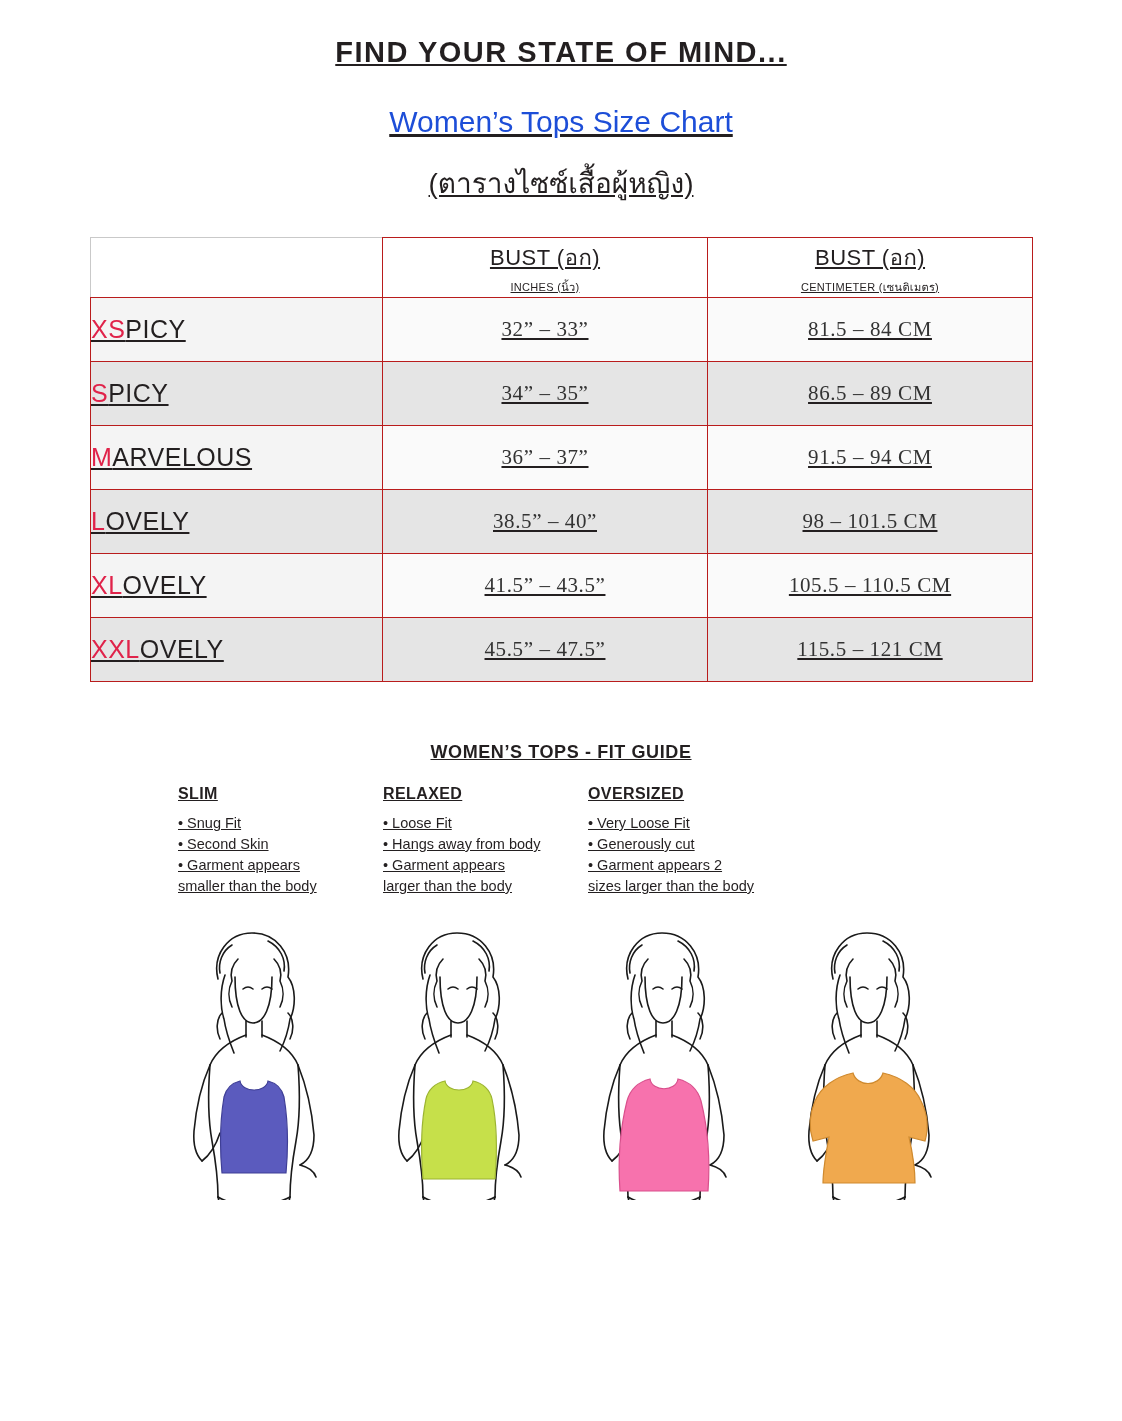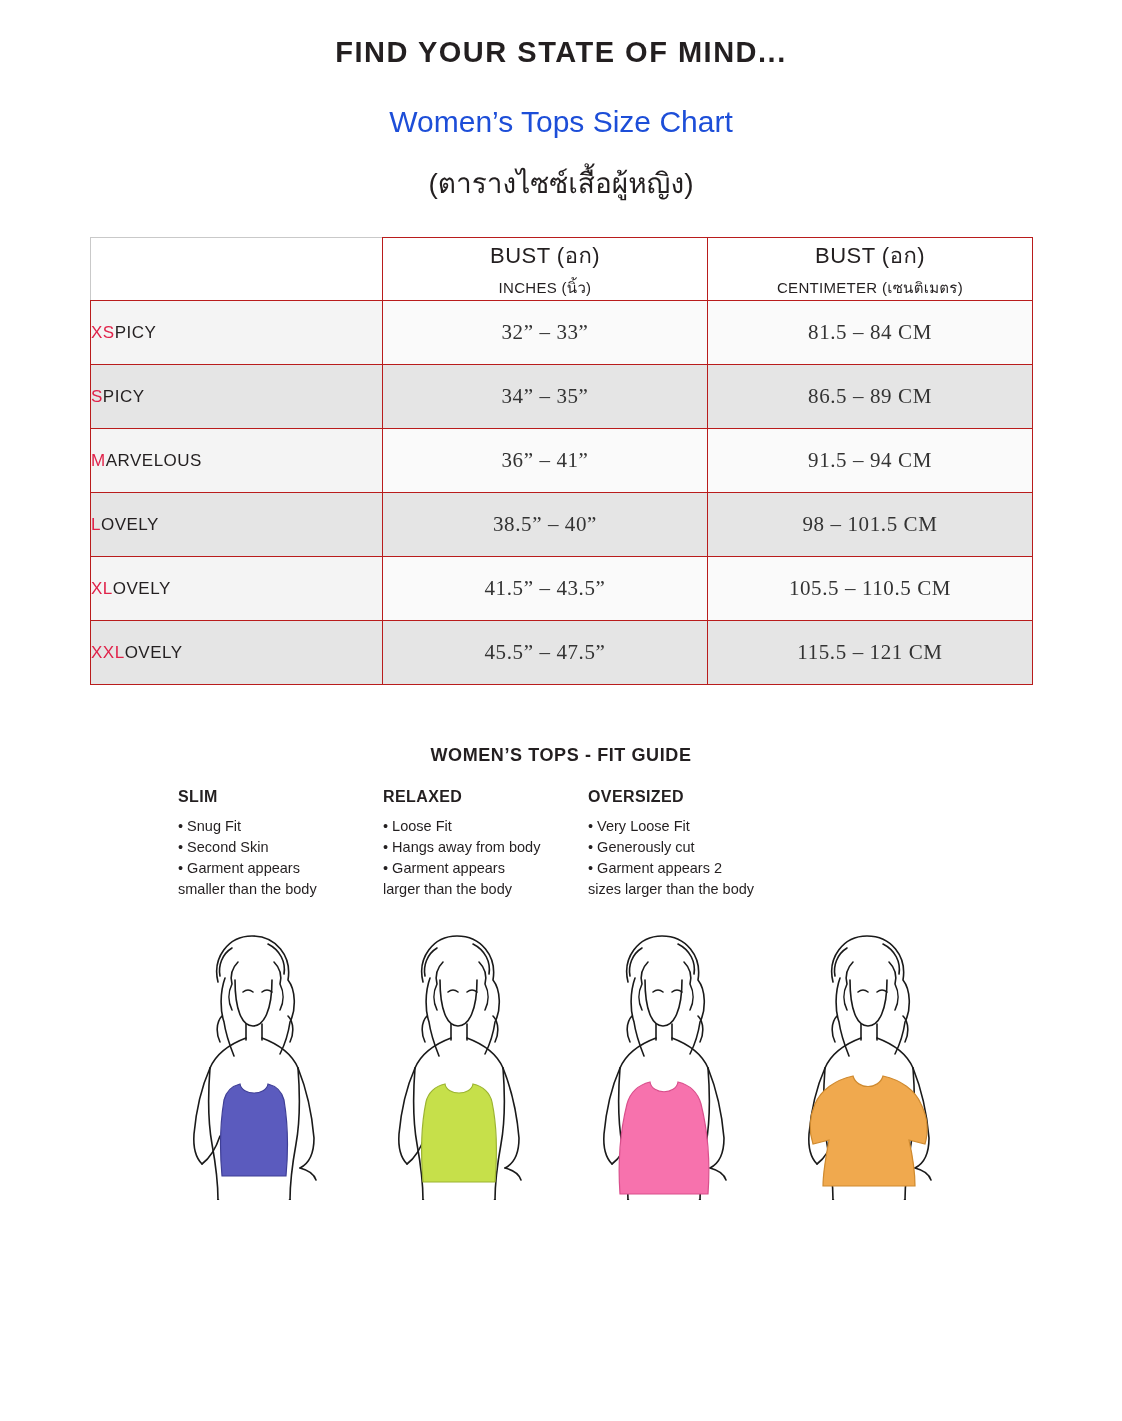--- a/index.html
+++ b/index.html
@@ -3,21 +3,21 @@
 <meta charset="utf-8">
 <style>
   * { box-sizing: border-box; }
   html, body {
     margin: 0; padding: 0;
     width: 1122px; height: 1421px;
     background: #ffffff;
     font-family: "Liberation Sans", sans-serif;
     color: #231f20;
   }
-  .page { position: relative; width: 1122px; height: 1200px; overflow: hidden; }
+  .page { position: relative; width: 1122px; height: 1200px; overflow: hidden; text-decoration: underline; }
 
   .headline {
     text-align: center;
     font-weight: bold;
     font-size: 29px;
     letter-spacing: 1.5px;
     margin-top: 36px;
     color: #231f20;
   }
   .subhead {
@@ -56,34 +56,34 @@
     background: #ffffff;
     font-weight: normal;
   }
   thead th.blank { border-top: none; border-left: none; }
   .hdr-main {
     font-size: 22px;
     color: #231f20;
     letter-spacing: .5px;
   }
   .hdr-sub {
-    font-size: 15px;
+    font-size: 11px;
     color: #231f20;
     margin-top: 3px;
     letter-spacing: .3px;
   }
 
   tbody tr { height: 64px; }
   tbody tr.odd td.label-cell { background: #f4f4f4; }
   tbody tr.odd td.val-cell { background: #fafafa; }
   tbody tr.even td { background: #e5e5e5; }
 
   td.label-cell {
     padding-left: 38px;
-    font-size: 17px;
+    font-size: 25px;
     letter-spacing: .5px;
     color: #231f20;
     white-space: nowrap;
   }
   td.label-cell .pfx { color: #e0234a; }
   td.val-cell {
     text-align: center;
     font-size: 21px;
     color: #333;
     font-family: "Liberation Serif", serif;
@@ -162,21 +162,21 @@
           <td class="val-cell">32” – 33”</td>
           <td class="val-cell">81.5 – 84 CM</td>
         </tr>
         <tr class="even">
           <td class="label-cell"><span class="pfx">S</span><span>PICY</span></td>
           <td class="val-cell">34” – 35”</td>
           <td class="val-cell">86.5 – 89 CM</td>
         </tr>
         <tr class="odd">
           <td class="label-cell"><span class="pfx">M</span><span>ARVELOUS</span></td>
-          <td class="val-cell">36” – 41”</td>
+          <td class="val-cell">36” – 37”</td>
           <td class="val-cell">91.5 – 94 CM</td>
         </tr>
         <tr class="even">
           <td class="label-cell"><span class="pfx">L</span><span>OVELY</span></td>
           <td class="val-cell">38.5” – 40”</td>
           <td class="val-cell">98 – 101.5 CM</td>
         </tr>
         <tr class="odd">
           <td class="label-cell"><span class="pfx">XL</span><span>OVELY</span></td>
           <td class="val-cell">41.5” – 43.5”</td>

